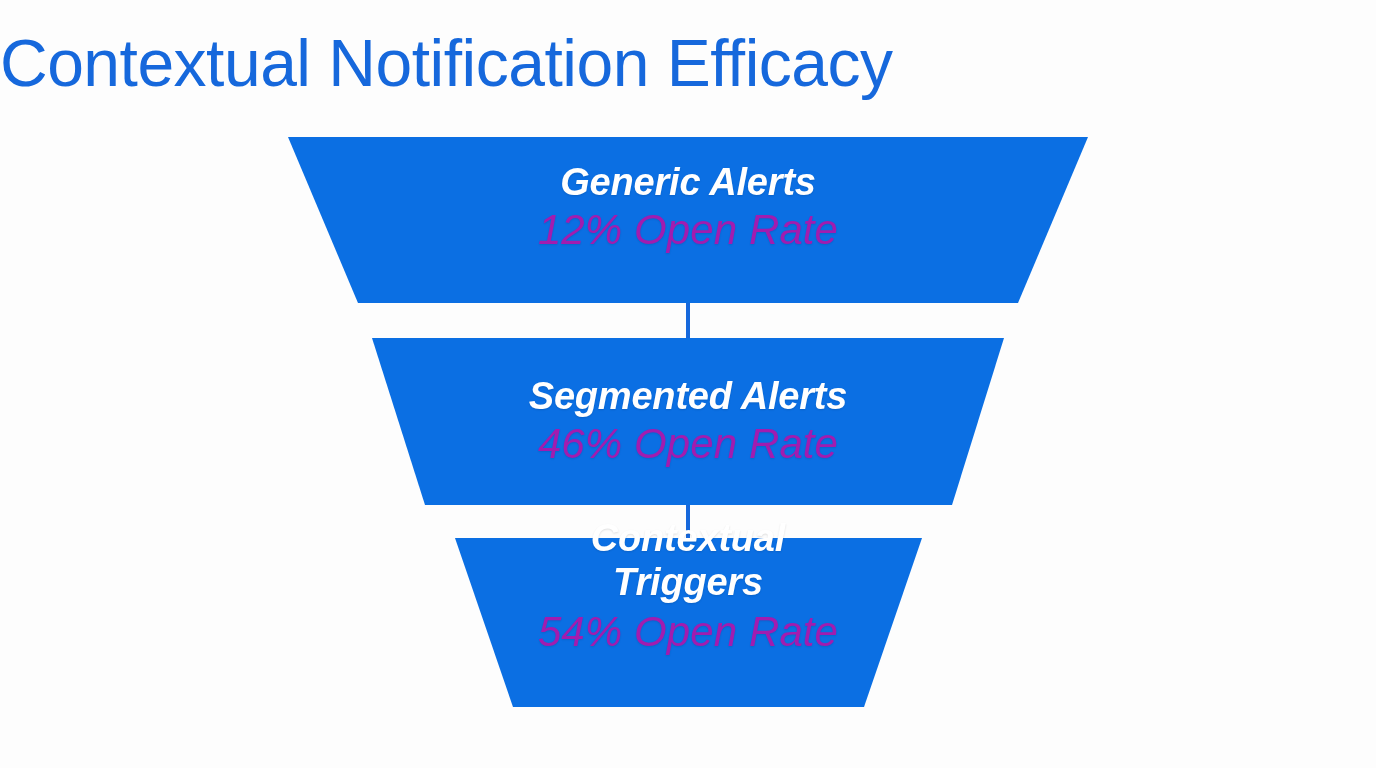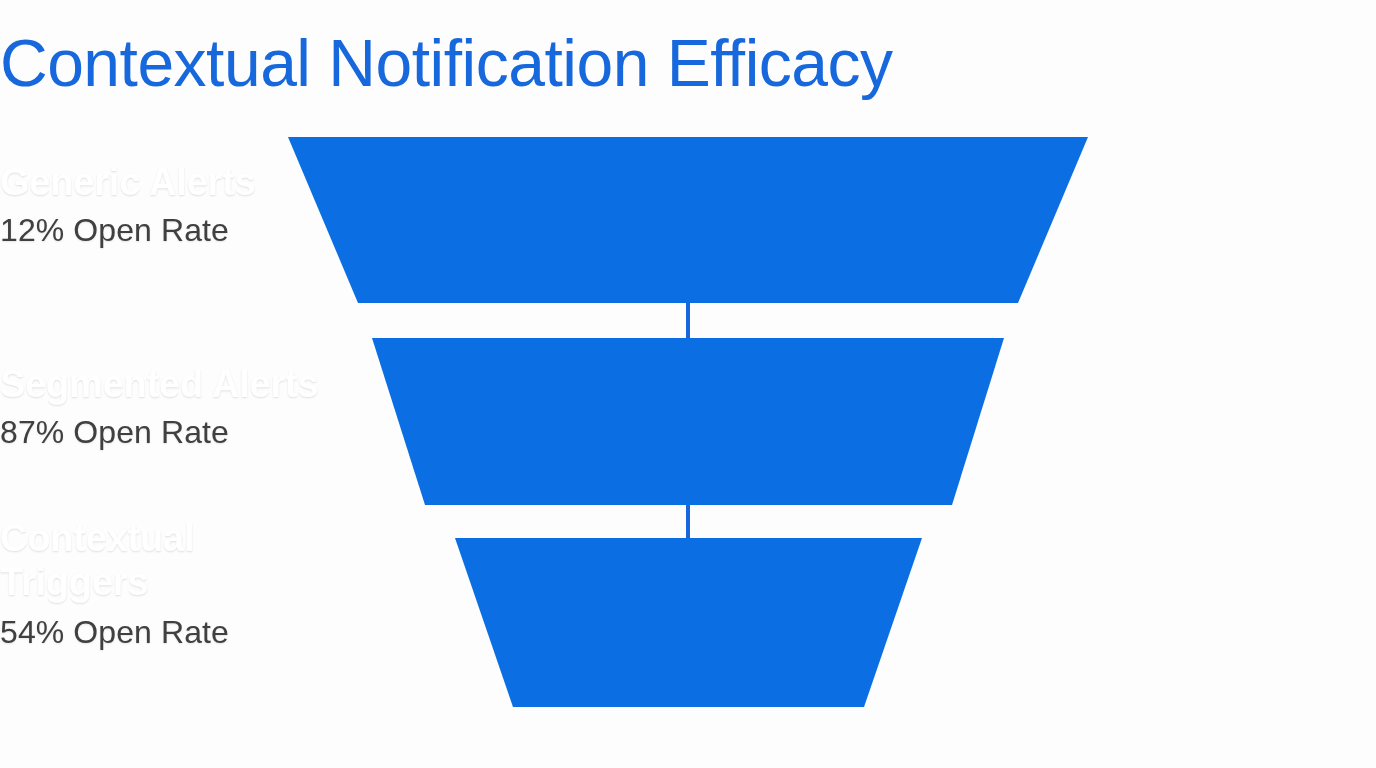--- a/index.html
+++ b/index.html
@@ -49,44 +49,46 @@
     top: 0;
     width: 1376px;
     height: 768px;
     display: block;
   }
 
   .stage-labels {
     position: absolute;
     left: 0;
     width: 1376px;
+    text-align: center;
     pointer-events: none;
+    font-style: italic;
   }
   .stage-name {
     color: #ffffff;
     font-weight: 700;
     font-size: 38px;
     line-height: 44px;
     letter-spacing: -0.2px;
     text-shadow: 0 1px 2px rgba(0,0,0,0.12);
     white-space: pre-line;
   }
   .stage-metric {
-    color: #404040;
+    color: #a21caf;
     font-weight: 400;
-    font-size: 32px;
+    font-size: 42px;
     line-height: 40px;
     letter-spacing: 0.1px;
     text-shadow: 0 1px 2px rgba(0,0,0,0.10);
     margin-top: 6px;
   }
 
   
   #labels-0 { top: 160px; }
-  #labels-1 { top: 362px; }
+  #labels-1 { top: 374px; }
   #labels-2 { top: 516px; }
   #labels-2 .stage-metric { margin-top: 8px; }
 </style>
 </head>
 <body>
 
 <div id="stage">
 
   <div id="chart-title">Contextual Notification Efficacy</div>
 
@@ -105,21 +107,21 @@
       <polygon points="455,538 922,538 864,707 513,707" fill="#0B6FE3"></polygon>
     </svg>
 
     <div class="stage-labels" id="labels-0">
       <div class="stage-name">Generic Alerts</div>
       <div class="stage-metric">12% Open Rate</div>
     </div>
 
     <div class="stage-labels" id="labels-1">
       <div class="stage-name">Segmented Alerts</div>
-      <div class="stage-metric">87% Open Rate</div>
+      <div class="stage-metric">46% Open Rate</div>
     </div>
 
     <div class="stage-labels" id="labels-2">
       <div class="stage-name">Contextual
 Triggers</div>
       <div class="stage-metric">54% Open Rate</div>
     </div>
 
   </div>
 </div>

